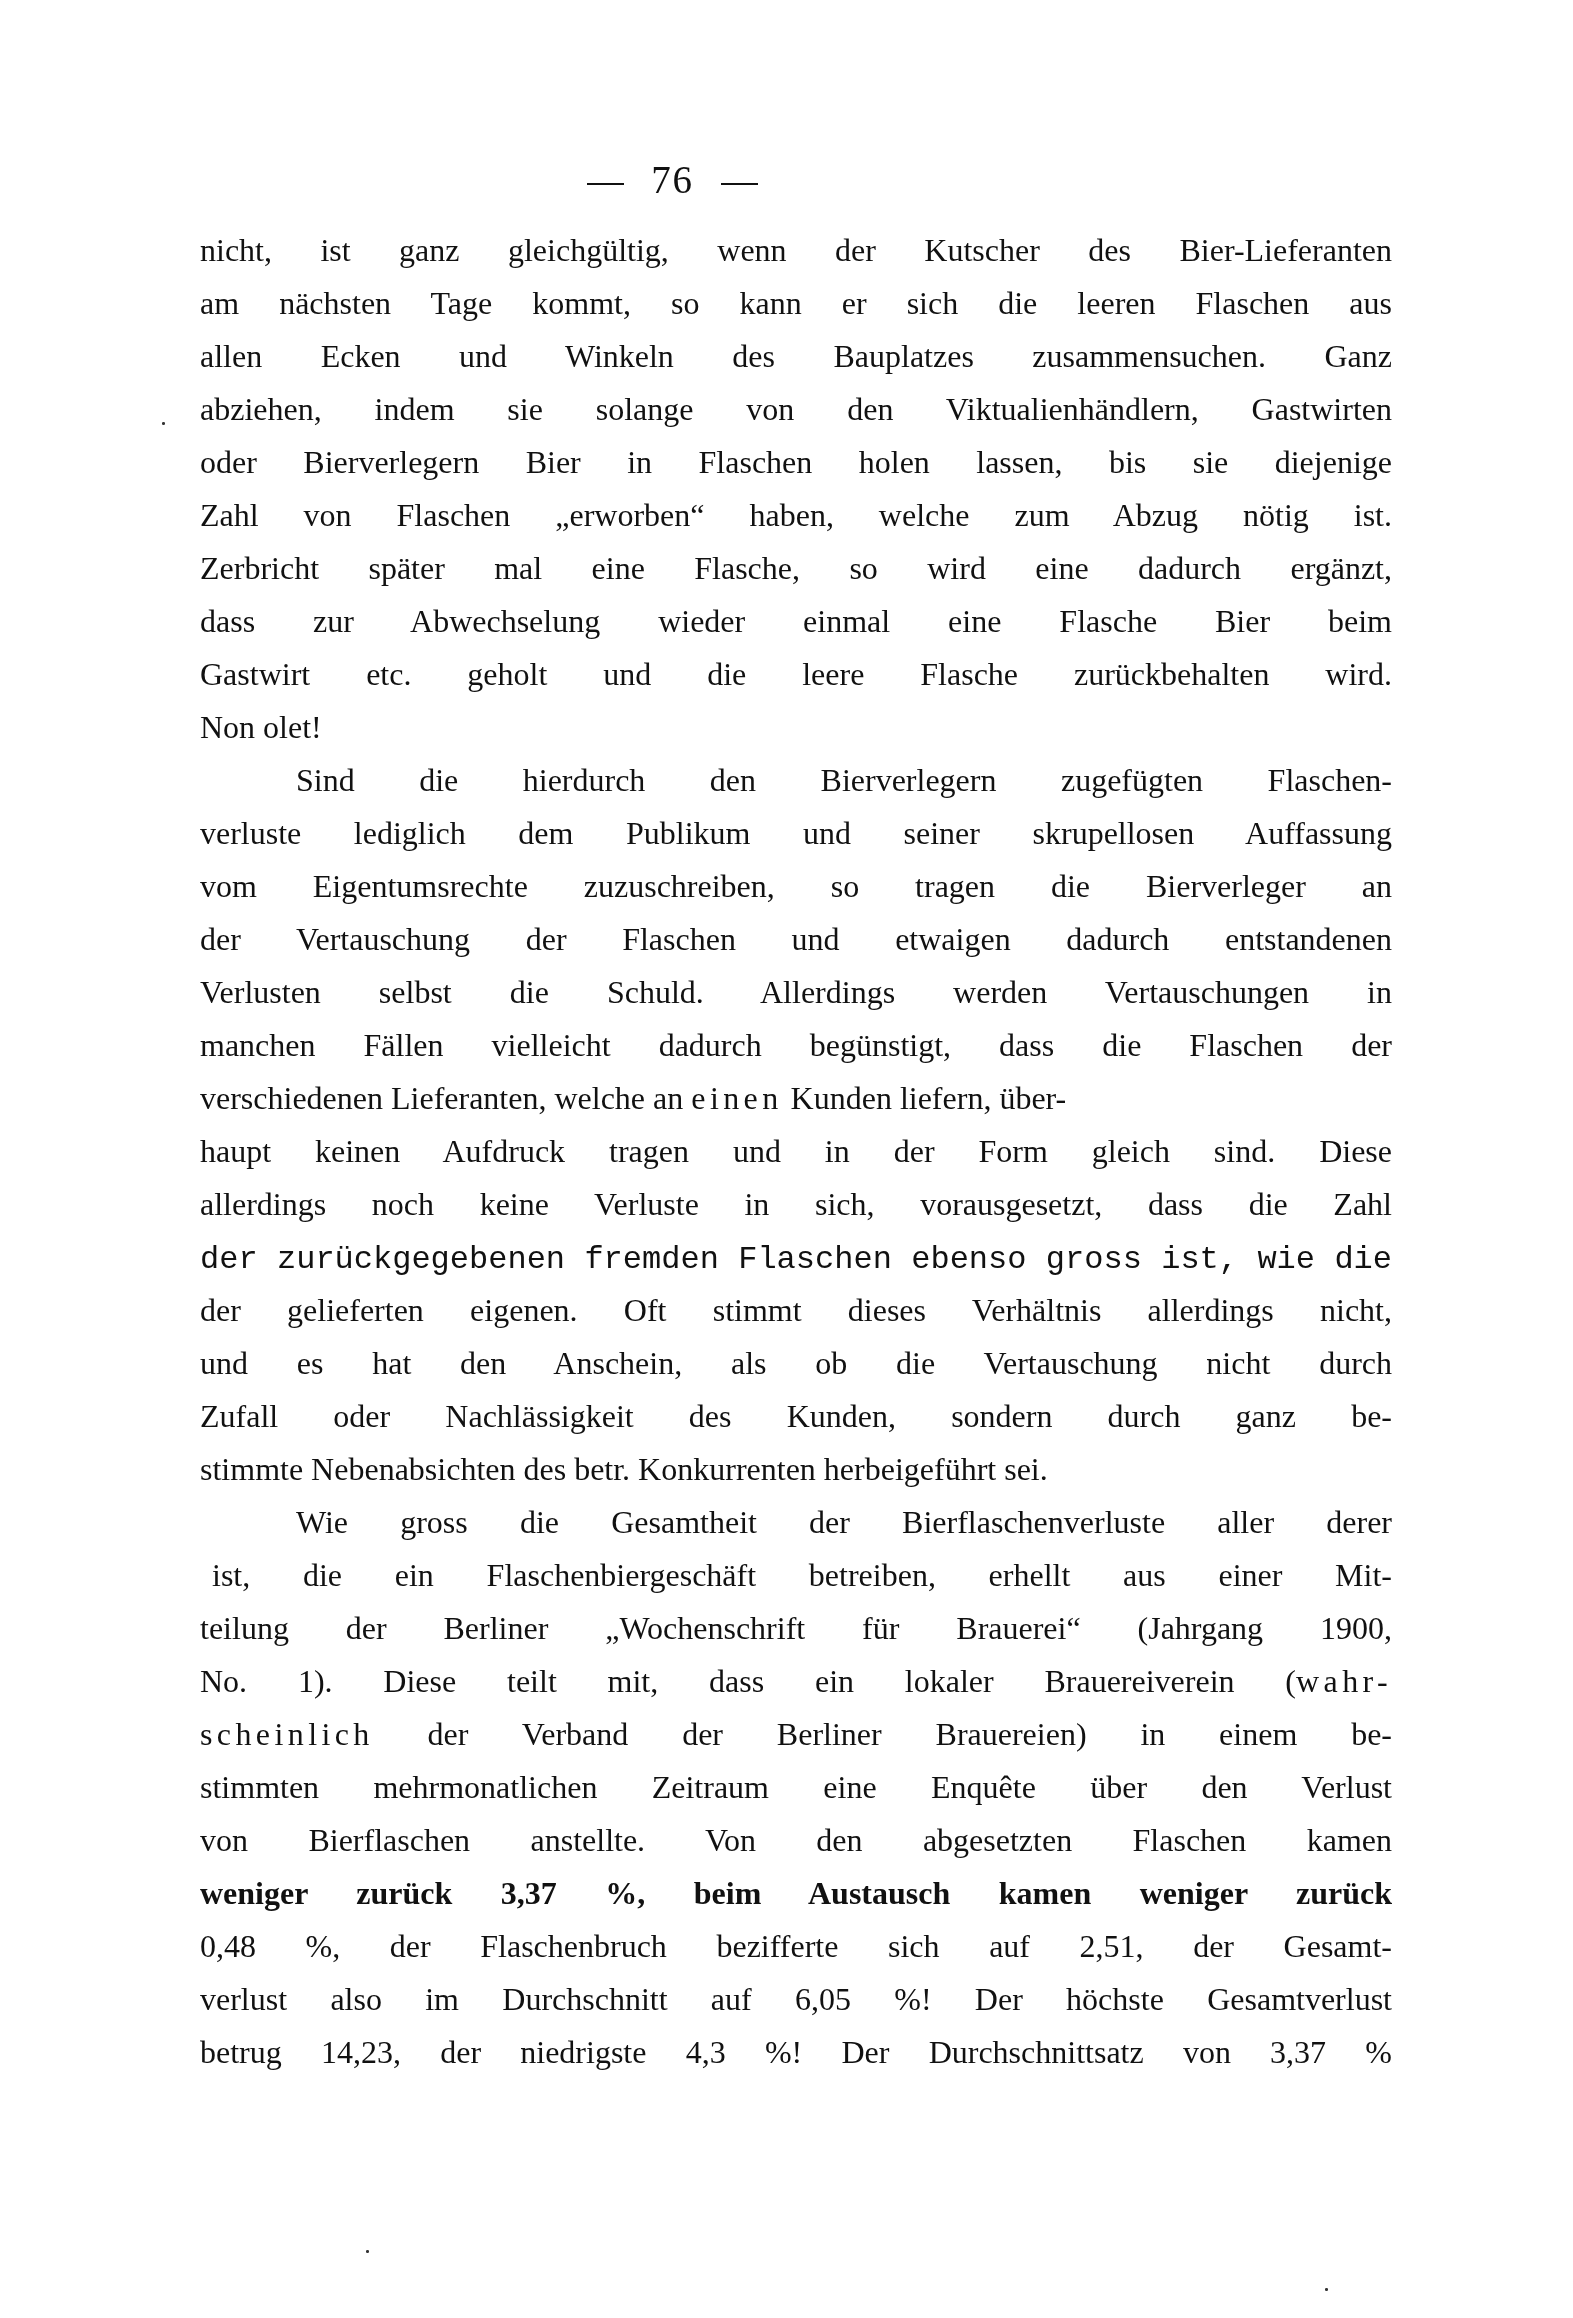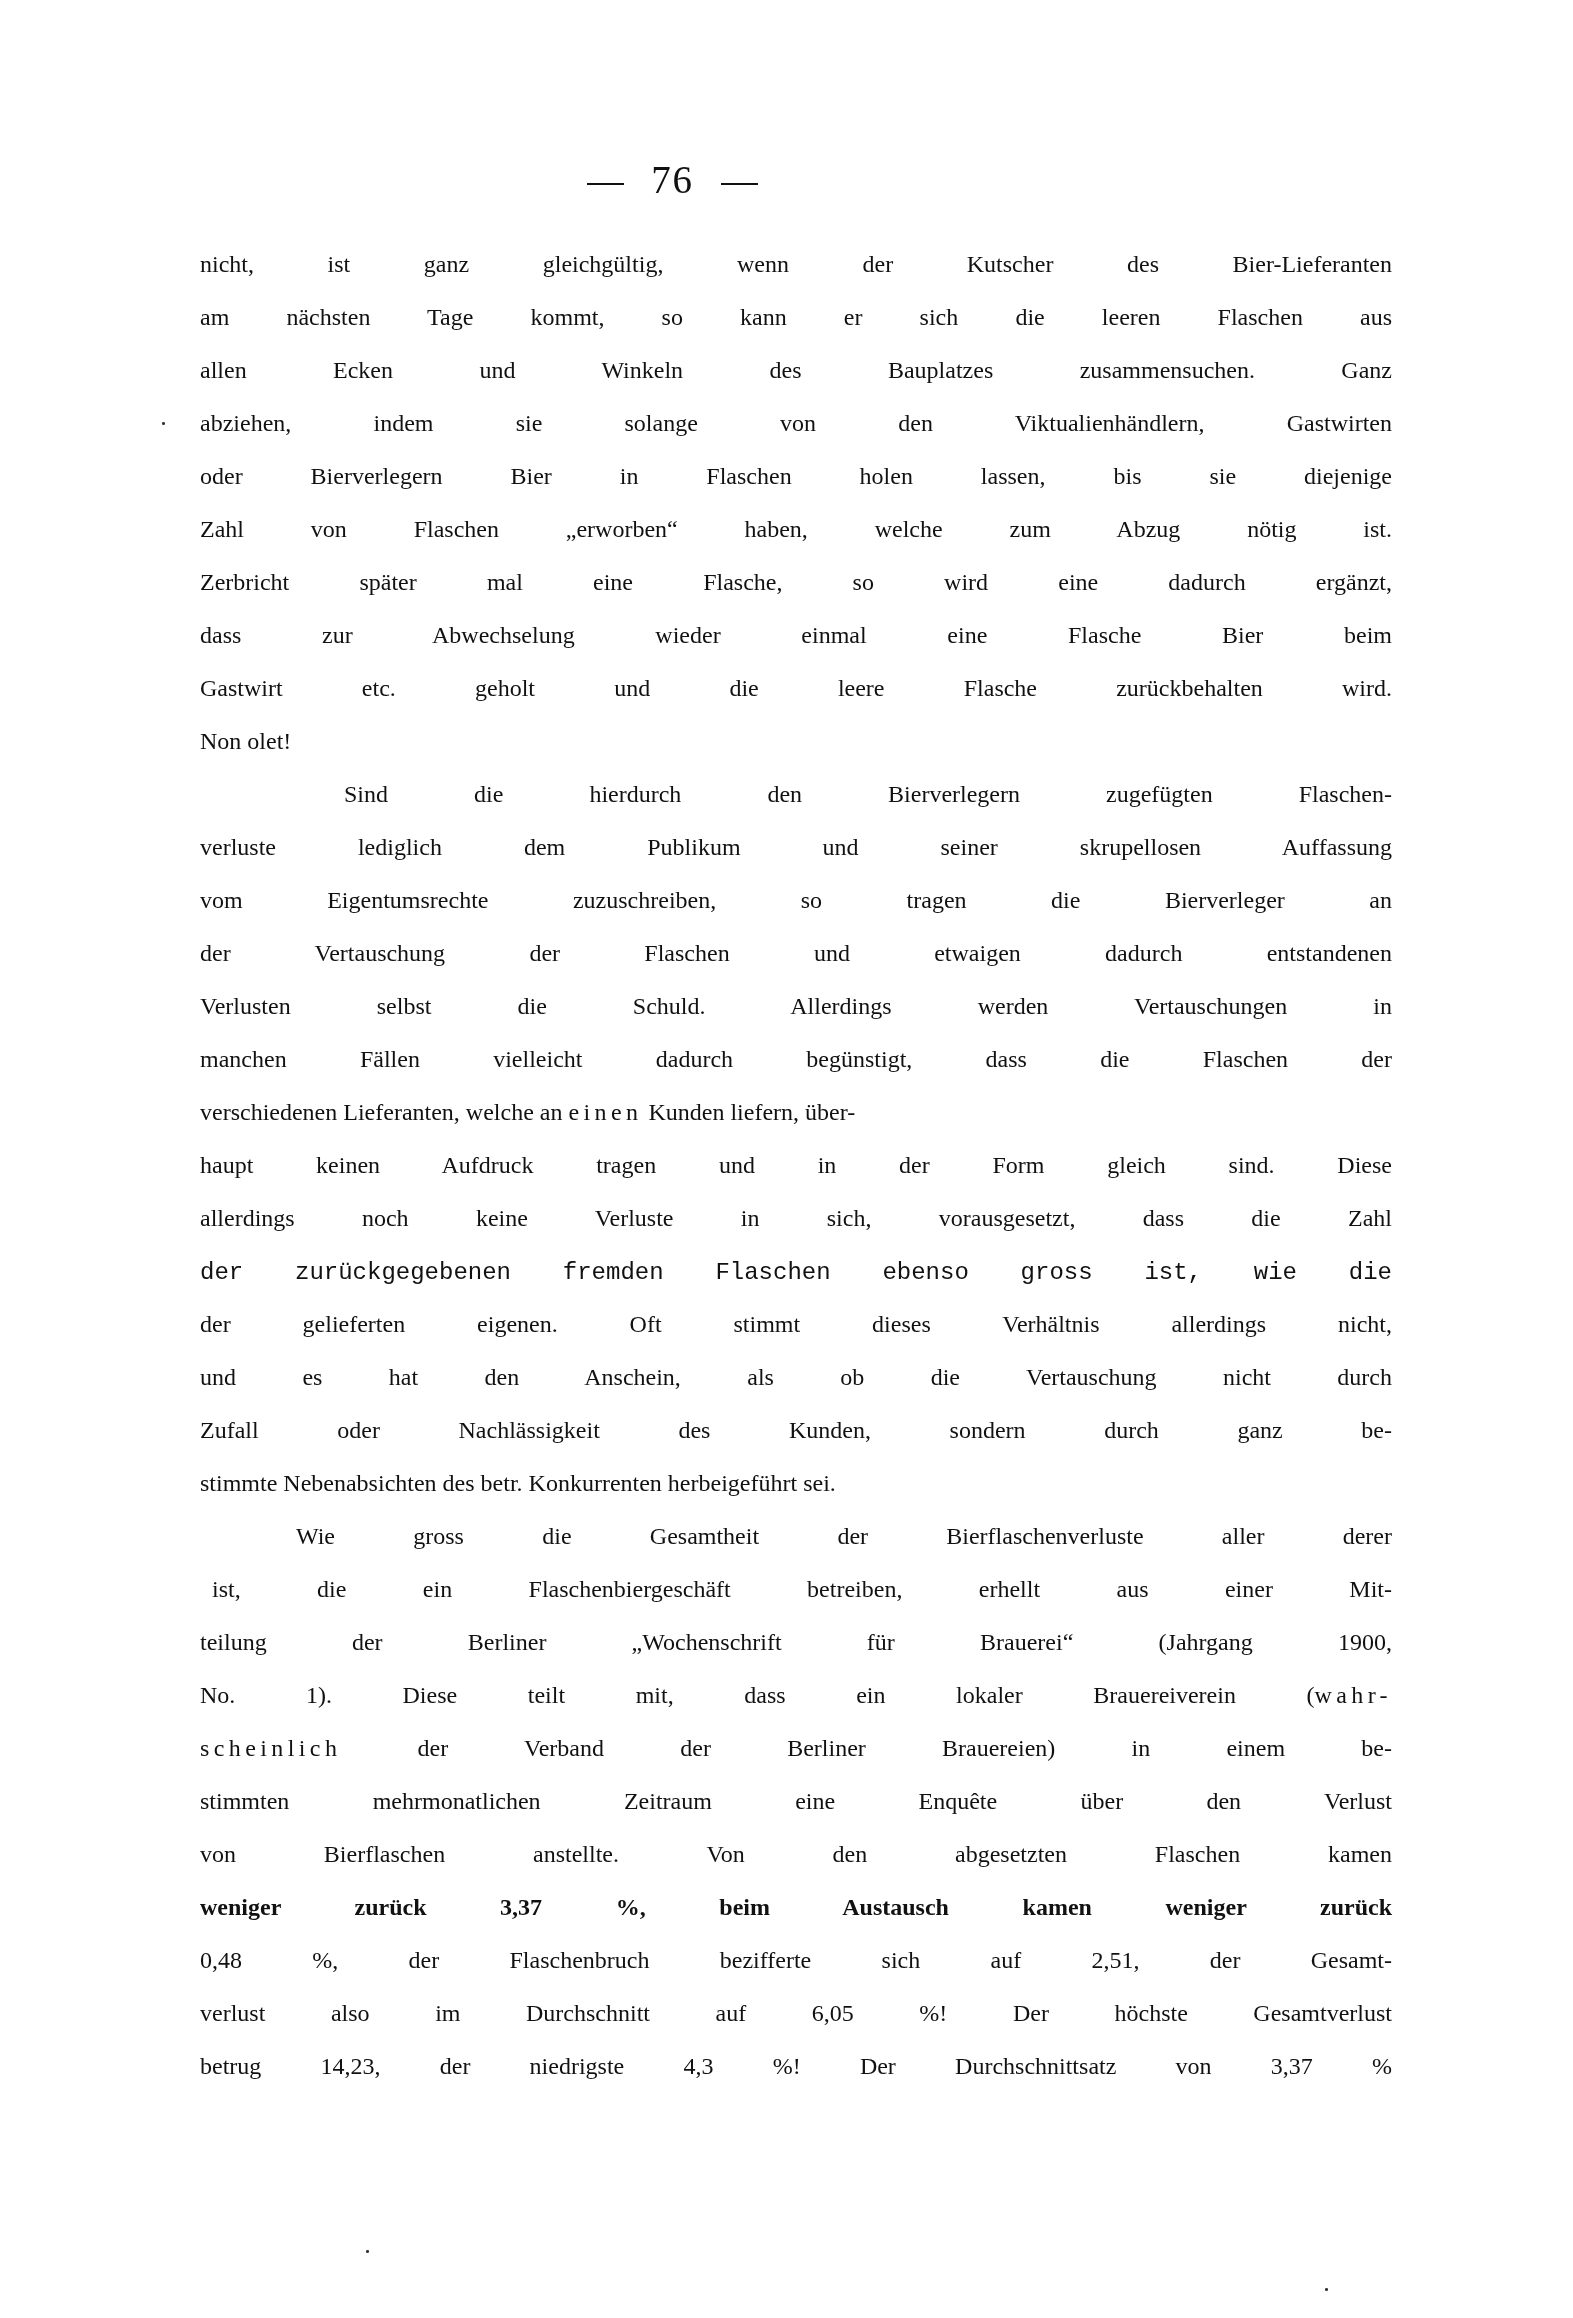--- a/index.html
+++ b/index.html
@@ -28,24 +28,24 @@
   .page-number .dash {
     display: inline-block;
     width: 37px;
     height: 2.7px;
     background: #111;
     vertical-align: middle;
     margin: 0 27px;
   }
   .body-text {
     position: absolute;
-    top: 238px;
+    top: 224px;
     left: 200px;
     width: 1192px;
-    font-size: 24px;
+    font-size: 32px;
     line-height: 53px;
   }
   .line {
     display: block;
     height: 53px;
     white-space: nowrap;
     text-align: justify;
     text-align-last: justify;
     overflow: visible;
   }
@@ -79,21 +79,21 @@
   <span class="line" style="white-space: nowrap; display: block;"><span style="white-space: nowrap;">am nächsten Tage kommt, so kann er sich die leeren Flaschen aus</span></span>
   <span class="line" style="white-space: nowrap; display: block;"><span style="white-space: nowrap;">allen Ecken und Winkeln des Bauplatzes zusammensuchen. Ganz</span></span>
   <span class="line" style="white-space: nowrap; display: block;"><span style="white-space: nowrap;">abziehen, indem sie solange von den Viktualienhändlern, Gastwirten</span></span>
   <span class="line" style="white-space: nowrap; display: block;"><span style="white-space: nowrap;">oder Bierverlegern Bier in Flaschen holen lassen, bis sie diejenige</span></span>
   <span class="line" style="white-space: nowrap; display: block;"><span style="white-space: nowrap;">Zahl von Flaschen „erworben“ haben, welche zum Abzug nötig ist.</span></span>
   <span class="line" style="white-space: nowrap; display: block;"><span style="white-space: nowrap;">Zerbricht später mal eine Flasche, so wird eine dadurch ergänzt,</span></span>
   <span class="line" style="white-space: nowrap; display: block;"><span style="white-space: nowrap;">dass zur Abwechselung wieder einmal eine Flasche Bier beim</span></span>
   <span class="line" style="white-space: nowrap; display: block;"><span style="white-space: nowrap;">Gastwirt etc. geholt und die leere Flasche zurückbehalten wird.</span></span>
   <span class="line last">Non olet!</span>
 
-  <span class="line indent" style="white-space: nowrap; display: block;"><span style="white-space: nowrap; margin-left: 48px;">Sind die hierdurch den Bierverlegern zugefügten Flaschen-</span></span>
+  <span class="line indent" style="white-space: nowrap; display: block;"><span style="white-space: nowrap;">Sind die hierdurch den Bierverlegern zugefügten Flaschen-</span></span>
   <span class="line" style="white-space: nowrap; display: block;"><span style="white-space: nowrap;">verluste lediglich dem Publikum und seiner skrupellosen Auffassung</span></span>
   <span class="line" style="white-space: nowrap; display: block;"><span style="white-space: nowrap;">vom Eigentumsrechte zuzuschreiben, so tragen die Bierverleger an</span></span>
   <span class="line" style="white-space: nowrap; display: block;"><span style="white-space: nowrap;">der Vertauschung der Flaschen und etwaigen dadurch entstandenen</span></span>
   <span class="line" style="white-space: nowrap; display: block;"><span style="white-space: nowrap;">Verlusten selbst die Schuld. Allerdings werden Vertauschungen in</span></span>
   <span class="line" style="white-space: nowrap; display: block;"><span style="white-space: nowrap;">manchen Fällen vielleicht dadurch begünstigt, dass die Flaschen der</span></span>
   <span class="line" style="white-space: nowrap; display: block;"><span style="white-space: nowrap; display: inline-block; transform-origin: left center; transform: scaleX(0.999988);"><span>verschiedenen Lieferanten, welche an </span><span class="spaced">einen</span><span> Kunden liefern, über-</span></span></span>
   <span class="line" style="white-space: nowrap; display: block;"><span style="white-space: nowrap;">haupt keinen Aufdruck tragen und in der Form gleich sind. Diese</span></span>
   <span class="line" style="white-space: nowrap; display: block;"><span style="white-space: nowrap;">allerdings noch keine Verluste in sich, vorausgesetzt, dass die Zahl</span></span>
   <span class="line" style="white-space: nowrap; display: block;"><span style="white-space: nowrap; font-family: Liberation Mono, monospace;">der zurückgegebenen fremden Flaschen ebenso gross ist, wie die</span></span>
   <span class="line" style="white-space: nowrap; display: block;"><span style="white-space: nowrap;">der gelieferten eigenen. Oft stimmt dieses Verhältnis allerdings nicht,</span></span>

